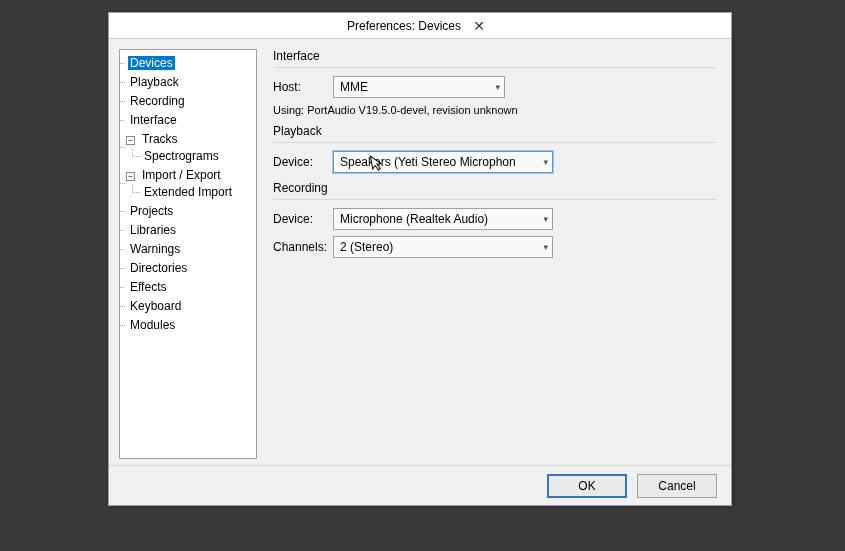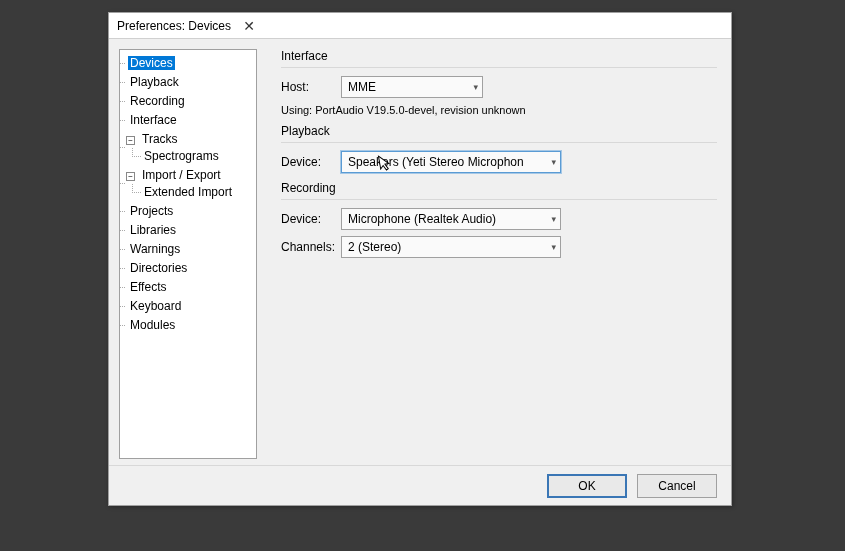--- a/index.html
+++ b/index.html
@@ -23,21 +23,21 @@
     background: #f0f0f0;
     border: 1px solid #a0a0a0;
     box-shadow: 1px 1px 4px rgba(0,0,0,0.3);
   }
   .titlebar {
     height: 26px;
     background: #fff;
     border-bottom: 1px solid #d0d0d0;
     display: flex;
     align-items: center;
-    justify-content: flex-start;
+    justify-content: center;
     padding: 0 4px 0 8px;
     font-size: 12px;
   }
   .close-btn {
     width: 36px;
     height: 22px;
     display: flex;
     align-items: center;
     justify-content: center;
     font-size: 14px;
@@ -47,21 +47,21 @@
   .body {
     position: absolute;
     top: 26px;
     left: 0;
     right: 0;
     bottom: 40px;
     display: flex;
   }
   .tree-panel {
     width: 138px;
-    margin: 10px 14px 6px 10px;
+    margin: 10px 6px 6px 10px;
     background: #fff;
     border: 1px solid #a0a0a0;
     padding: 4px 2px;
     overflow: auto;
   }
   .tree-panel ul {
     list-style: none;
     margin: 0;
     padding: 0 0 0 10px;
   }
@@ -243,21 +243,21 @@
         <li class="tree-item"><span class="label">Modules</span></li>
       </ul>
     </div>
 
     <div class="content">
 
       <div class="section">
         <div class="section-title">Interface</div>
         <div class="row">
           <span class="row-label">Host:</span>
-          <div class="dropdown" style="width:142px">
+          <div class="dropdown" style="width:172px">
             <span>MME</span>
             <span class="caret">▾</span>
           </div>
         </div>
         <div class="using-line">Using: PortAudio V19.5.0-devel, revision unknown</div>
       </div>
 
       <div class="section" style="position:relative">
         <div class="section-title">Playback</div>
         <div class="row">

